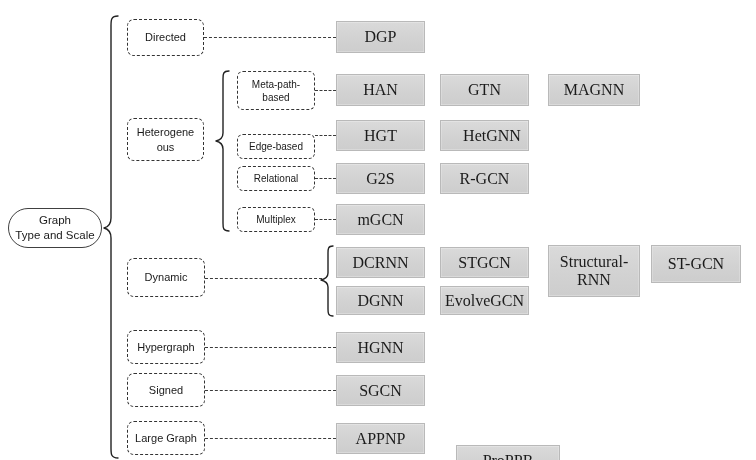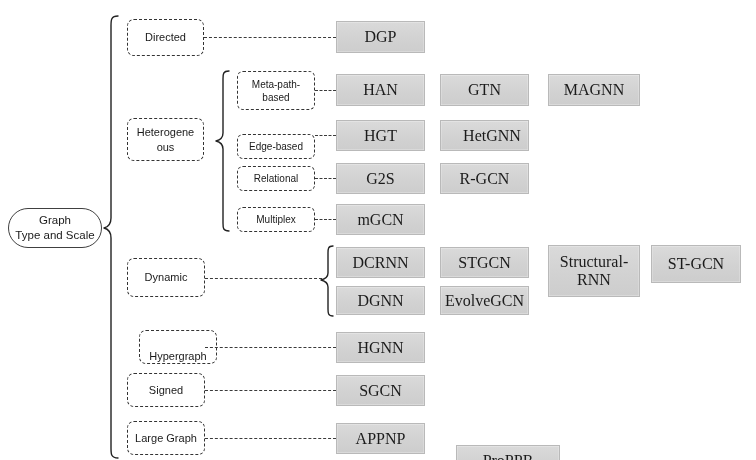--- a/index.html
+++ b/index.html
@@ -110,21 +110,21 @@
     <div>
       <div>Heterogene</div>
       <div>ous</div>
     </div>
   </div>
 
   <div class="cat-node" style="left:127px; top:258px; width:78px; height:39px;">
     <span>Dynamic</span>
   </div>
 
-  <div class="cat-node" style="left:139px; top:330px; width:78px; height:34px;align-items:flex-end;">
+  <div class="cat-node" style="left:127px; top:330px; width:78px; height:34px;">
     <span>Hypergraph</span>
   </div>
 
   <div class="cat-node" style="left:127px; top:373px; width:78px; height:34px;">
     <span>Signed</span>
   </div>
 
   <div class="cat-node" style="left:127px; top:421px; width:78px; height:34px;">
     <span>Large Graph</span>
   </div>

